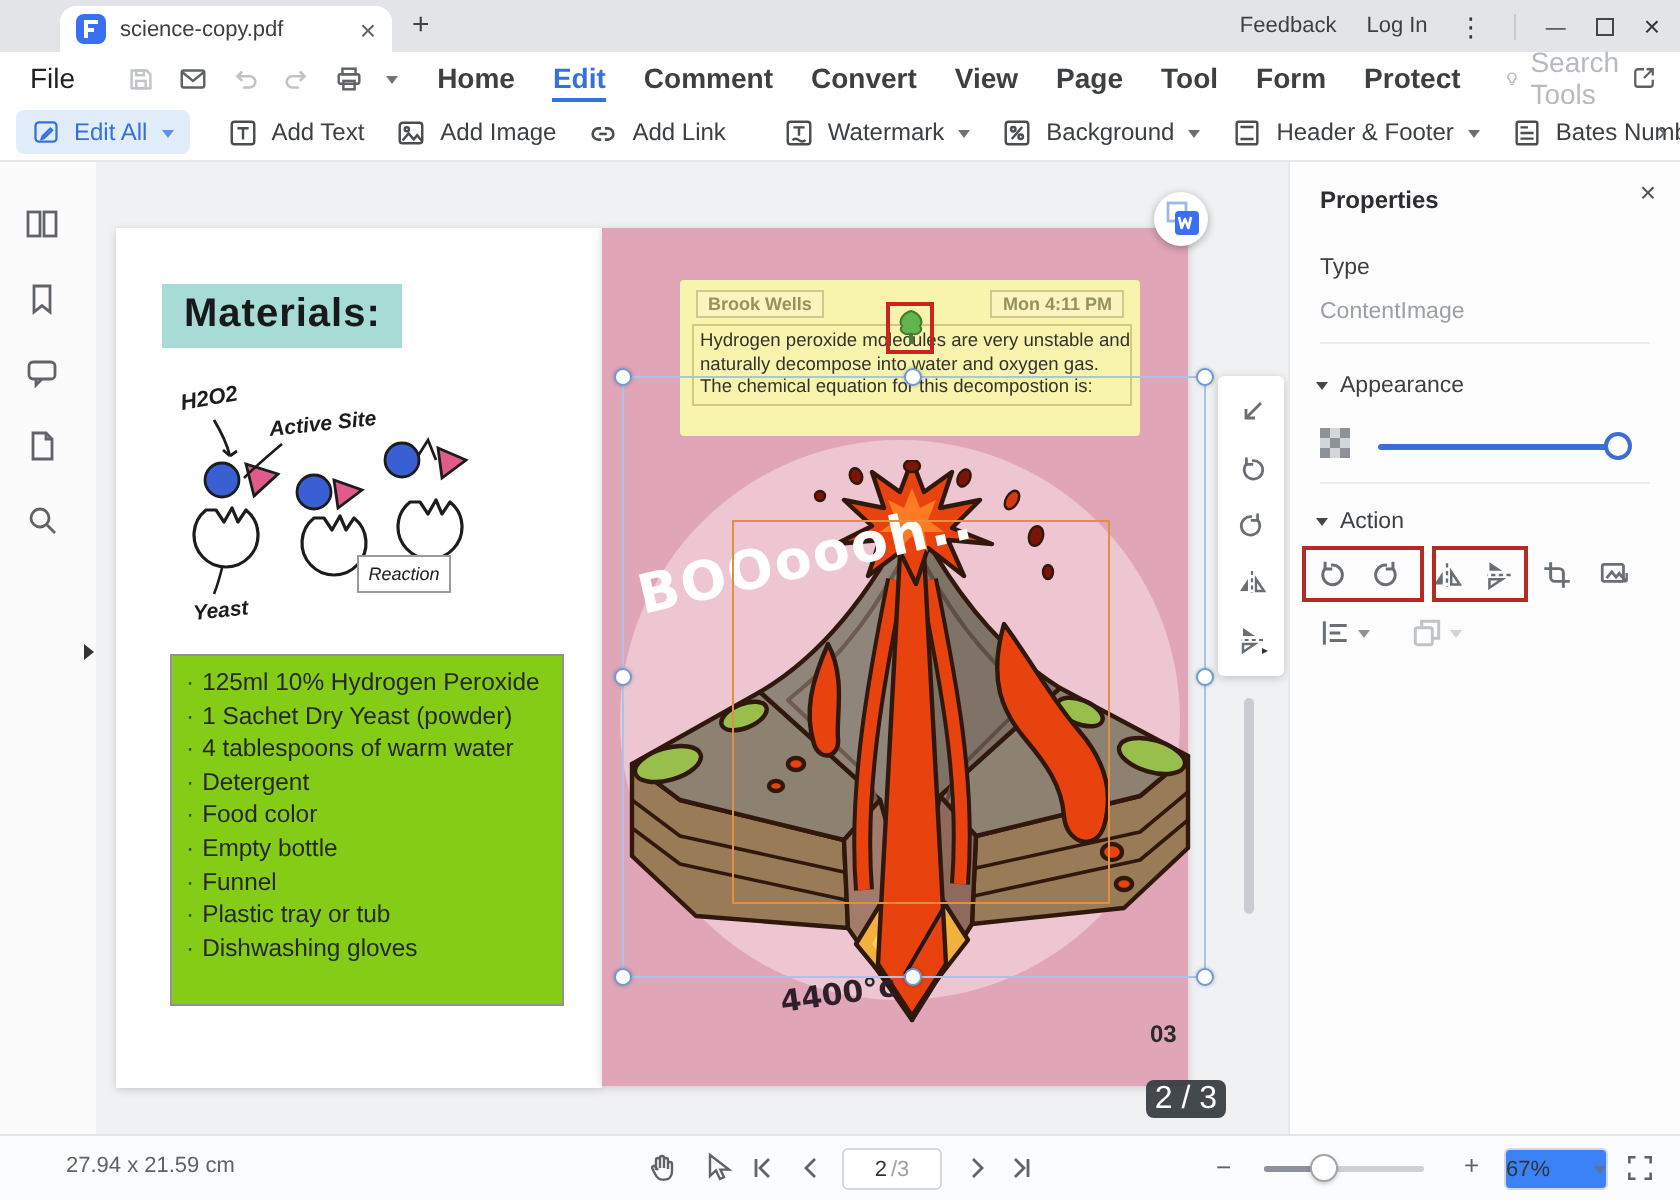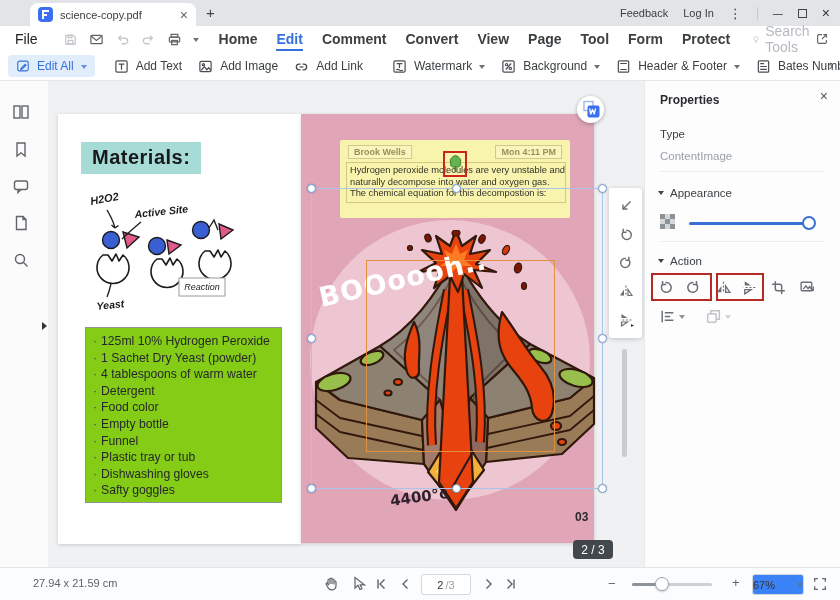--- a/index.html
+++ b/index.html
@@ -78,21 +78,21 @@
 
   .selbox{position:absolute;left:263px;top:107px;width:290px;height:299px;border:1px solid #aac4e9;}
   .hdl{position:absolute;width:9px;height:9px;border-radius:50%;background:#fff;border:1.2px solid #6e9bd6;box-shadow:0 0 2px rgba(0,0,0,.25);box-sizing:border-box;}
   .orange-rect{position:absolute;left:318px;top:179px;width:187px;height:190px;border:1.5px solid #e2903f;}
   .red-box{position:absolute;border:2.5px solid #cb231d;box-sizing:border-box;}
   .red-box-a{left:395px;top:70px;width:24px;height:26px;}
   .tree-ico{position:absolute;left:399px;top:73px;}
   .wbtn{position:absolute;left:529px;top:15px;width:27px;height:27px;background:#fff;border-radius:50%;box-shadow:0 1px 4px rgba(0,0,0,.3);}
   .float-tools{position:absolute;left:561px;top:107px;width:33px;height:150px;background:#fff;border-radius:3px;box-shadow:0 1px 5px rgba(0,0,0,.2);display:flex;flex-direction:column;align-items:center;justify-content:space-around;padding:4px 0;box-sizing:border-box;}
   .v-scroll{position:absolute;left:574px;top:268px;width:5px;height:108px;background:#c9ccd1;border-radius:2.5px;}
-  .page-badge{position:absolute;left:525px;top:459px;width:40px;height:19px;background:rgba(52,57,63,.92);border-radius:4px;color:#fff;font-size:12px;display:flex;align-items:center;justify-content:center;}
+  .page-badge{position:absolute;left:525px;top:459px;width:40px;height:19px;background:rgba(52,57,63,.92);border-radius:4px;color:#fff;font-size:16px;display:flex;align-items:center;justify-content:center;}
 
   
   .props{position:absolute;right:0;top:0;width:195px;bottom:0;background:#fdfdfe;border-left:1px solid #e7e8ea;text-decoration:underline;}
   .props-title{position:absolute;left:15px;top:12px;font-size:12px;font-weight:bold;color:#2b2d30;}
   .props-close{position:absolute;right:12px;top:7px;font-size:14px;color:#555;}
   .type-label{position:absolute;left:15px;top:47px;font-size:11.5px;color:#3c4043;}
   .type-value{position:absolute;left:15px;top:69px;font-size:11.5px;color:#9aa0a6;}
   .p-div{position:absolute;left:15px;right:15px;height:1px;background:#ececee;}
   .sec-head{position:absolute;left:13px;display:flex;align-items:center;gap:6px;font-size:11.5px;color:#3c4043;}
   .sec-caret{width:0;height:0;border-left:3.5px solid transparent;border-right:3.5px solid transparent;border-top:4.5px solid #444;}
@@ -338,21 +338,20 @@
         <ul>
           <li>125ml 10% Hydrogen Peroxide</li>
           <li>1 Sachet Dry Yeast (powder)</li>
           <li>4 tablespoons of warm water</li>
           <li>Detergent</li>
           <li>Food color</li>
           <li>Empty bottle</li>
           <li>Funnel</li>
           <li>Plastic tray or tub</li>
           <li>Dishwashing gloves</li>
-          <li>Safty goggles</li>
         </ul>
       </div>
 
       <div class="page-pink">
         <div class="pink-circle"></div>
       </div>
 
       <div class="note">
         <span class="note-tag note-author">Brook Wells</span>
         <span class="note-tag note-time">Mon 4:11 PM</span>

